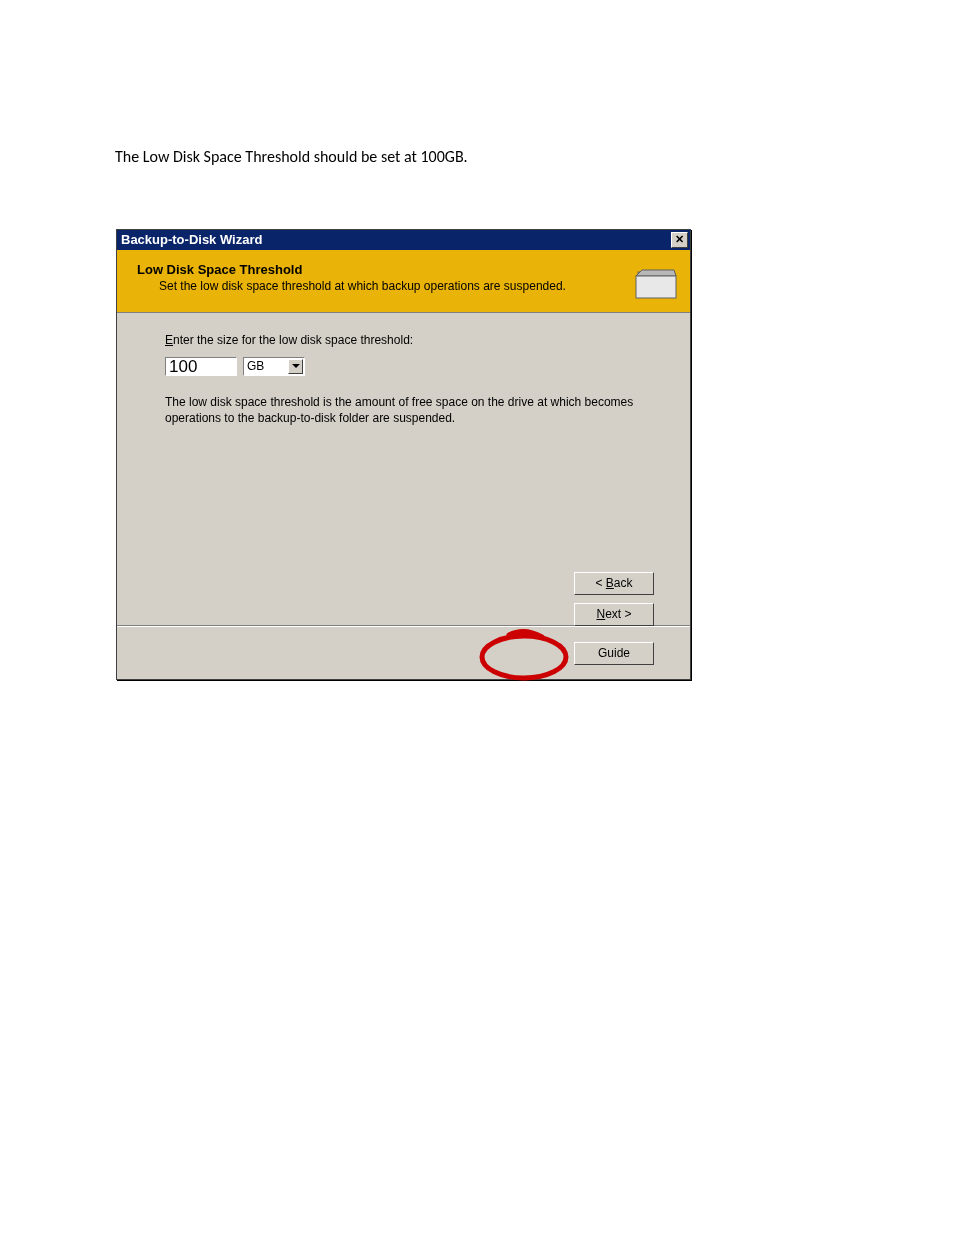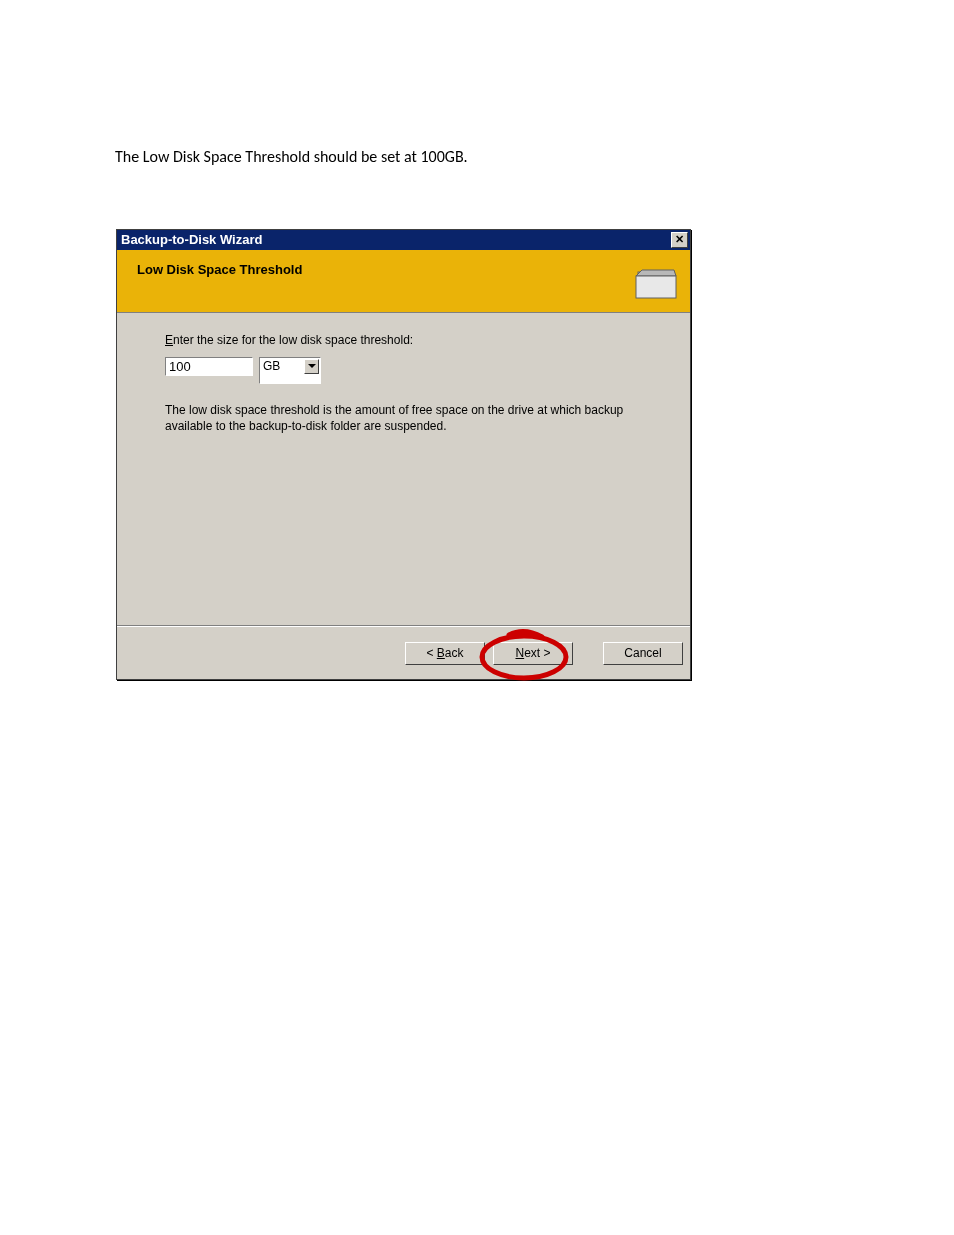--- a/index.html
+++ b/index.html
@@ -110,35 +110,35 @@
   .body-panel label {
     display: block;
     margin-bottom: 10px;
   }
   .input-row {
     display: flex;
     gap: 6px;
     margin-bottom: 18px;
   }
   .size-input {
-    width: 88px;
+    width: 72px;
     height: 19px;
     box-sizing: border-box;
     border: 1px solid #808080;
     border-right-color: #fff;
     border-bottom-color: #fff;
     background: #fff;
     font-family: Tahoma, sans-serif;
-    font-size: 13px;
+    font-size: 17px;
     padding: 1px 3px;
   }
   .unit-select {
     position: relative;
     width: 62px;
-    height: 27px;
+    height: 19px;
     box-sizing: border-box;
     border: 1px solid #808080;
     border-right-color: #fff;
     border-bottom-color: #fff;
     background: #fff;
     font-size: 12px;
     padding-left: 3px;
     line-height: 17px;
   }
   .unit-select .dd-btn {
@@ -165,23 +165,24 @@
 
   .desc p {
     margin: 0 0 14px 0;
     line-height: 1.35;
     max-width: 480px;
   }
 
   .button-row {
     position: absolute;
     bottom: 14px;
-    right: 7px;
+    right: 36px;
     display: flex;
     gap: 8px;
+    flex-direction: column;
   }
   .button-row .sep { width: 14px; }
   .winbtn {
     width: 80px;
     height: 23px;
     box-sizing: border-box;
     background: #d4d0c8;
     border: 1px solid #404040;
     border-top-color: #fff;
     border-left-color: #fff;
@@ -223,20 +224,21 @@
   <div class="dialog">
 
     <div class="titlebar">
       <span class="title-txt">Backup-to-Disk Wizard</span>
       <div class="close-btn">✕</div>
     </div>
 
     <div class="header-panel">
       <div class="header-text">
         <h2>Low Disk Space Threshold</h2>
+        <p>Set the low disk space threshold at which backup operations are suspended.</p>
       </div>
       <div class="folder-icon">
         <svg width="44" height="36" viewBox="0 0 44 36">
           <rect x="4" y="8" width="36" height="24" fill="#d8d8d8" stroke="#606060"></rect>
           <polygon points="2,12 8,6 40,6 42,12" fill="#b8b8b8" stroke="#606060"></polygon>
           <rect x="2" y="12" width="40" height="22" fill="#e8e8e8" stroke="#606060"></rect>
         </svg>
       </div>
     </div>
 
@@ -245,31 +247,31 @@
 
       <div class="input-row">
         <input class="size-input" type="text" value="100" style="">
         <div class="unit-select">
           <span>GB</span>
           <div class="dd-btn"></div>
         </div>
       </div>
 
       <div class="desc">
-        <p>The low disk space threshold is the amount of free space on the drive at which backup available to the backup-to-disk folder are suspended.</p>
+        <p>The low disk space threshold is the amount of free space on the drive at which becomes operations to the backup-to-disk folder are suspended.</p>
       </div>
     </div>
 
     <div class="divider"></div>
 
     <div class="button-row">
       <div class="winbtn"><span>&lt; </span><span class="u">B</span><span>ack</span></div>
       <div class="winbtn"><span class="u">N</span><span>ext &gt;</span></div>
       <div class="sep"></div>
-      <div class="winbtn">Cancel</div>
+      <div class="winbtn">Guide</div>
     </div>
 
     <div class="red-circle">
       <svg width="100" height="52" viewBox="0 0 100 52">
         <ellipse cx="50" cy="28" rx="42" ry="21" fill="none" stroke="#cc0000" stroke-width="5"></ellipse>
         <path d="M35 6 Q50 -2 68 8" fill="none" stroke="#cc0000" stroke-width="5" stroke-linecap="round"></path>
       </svg>
     </div>
 
   </div>

